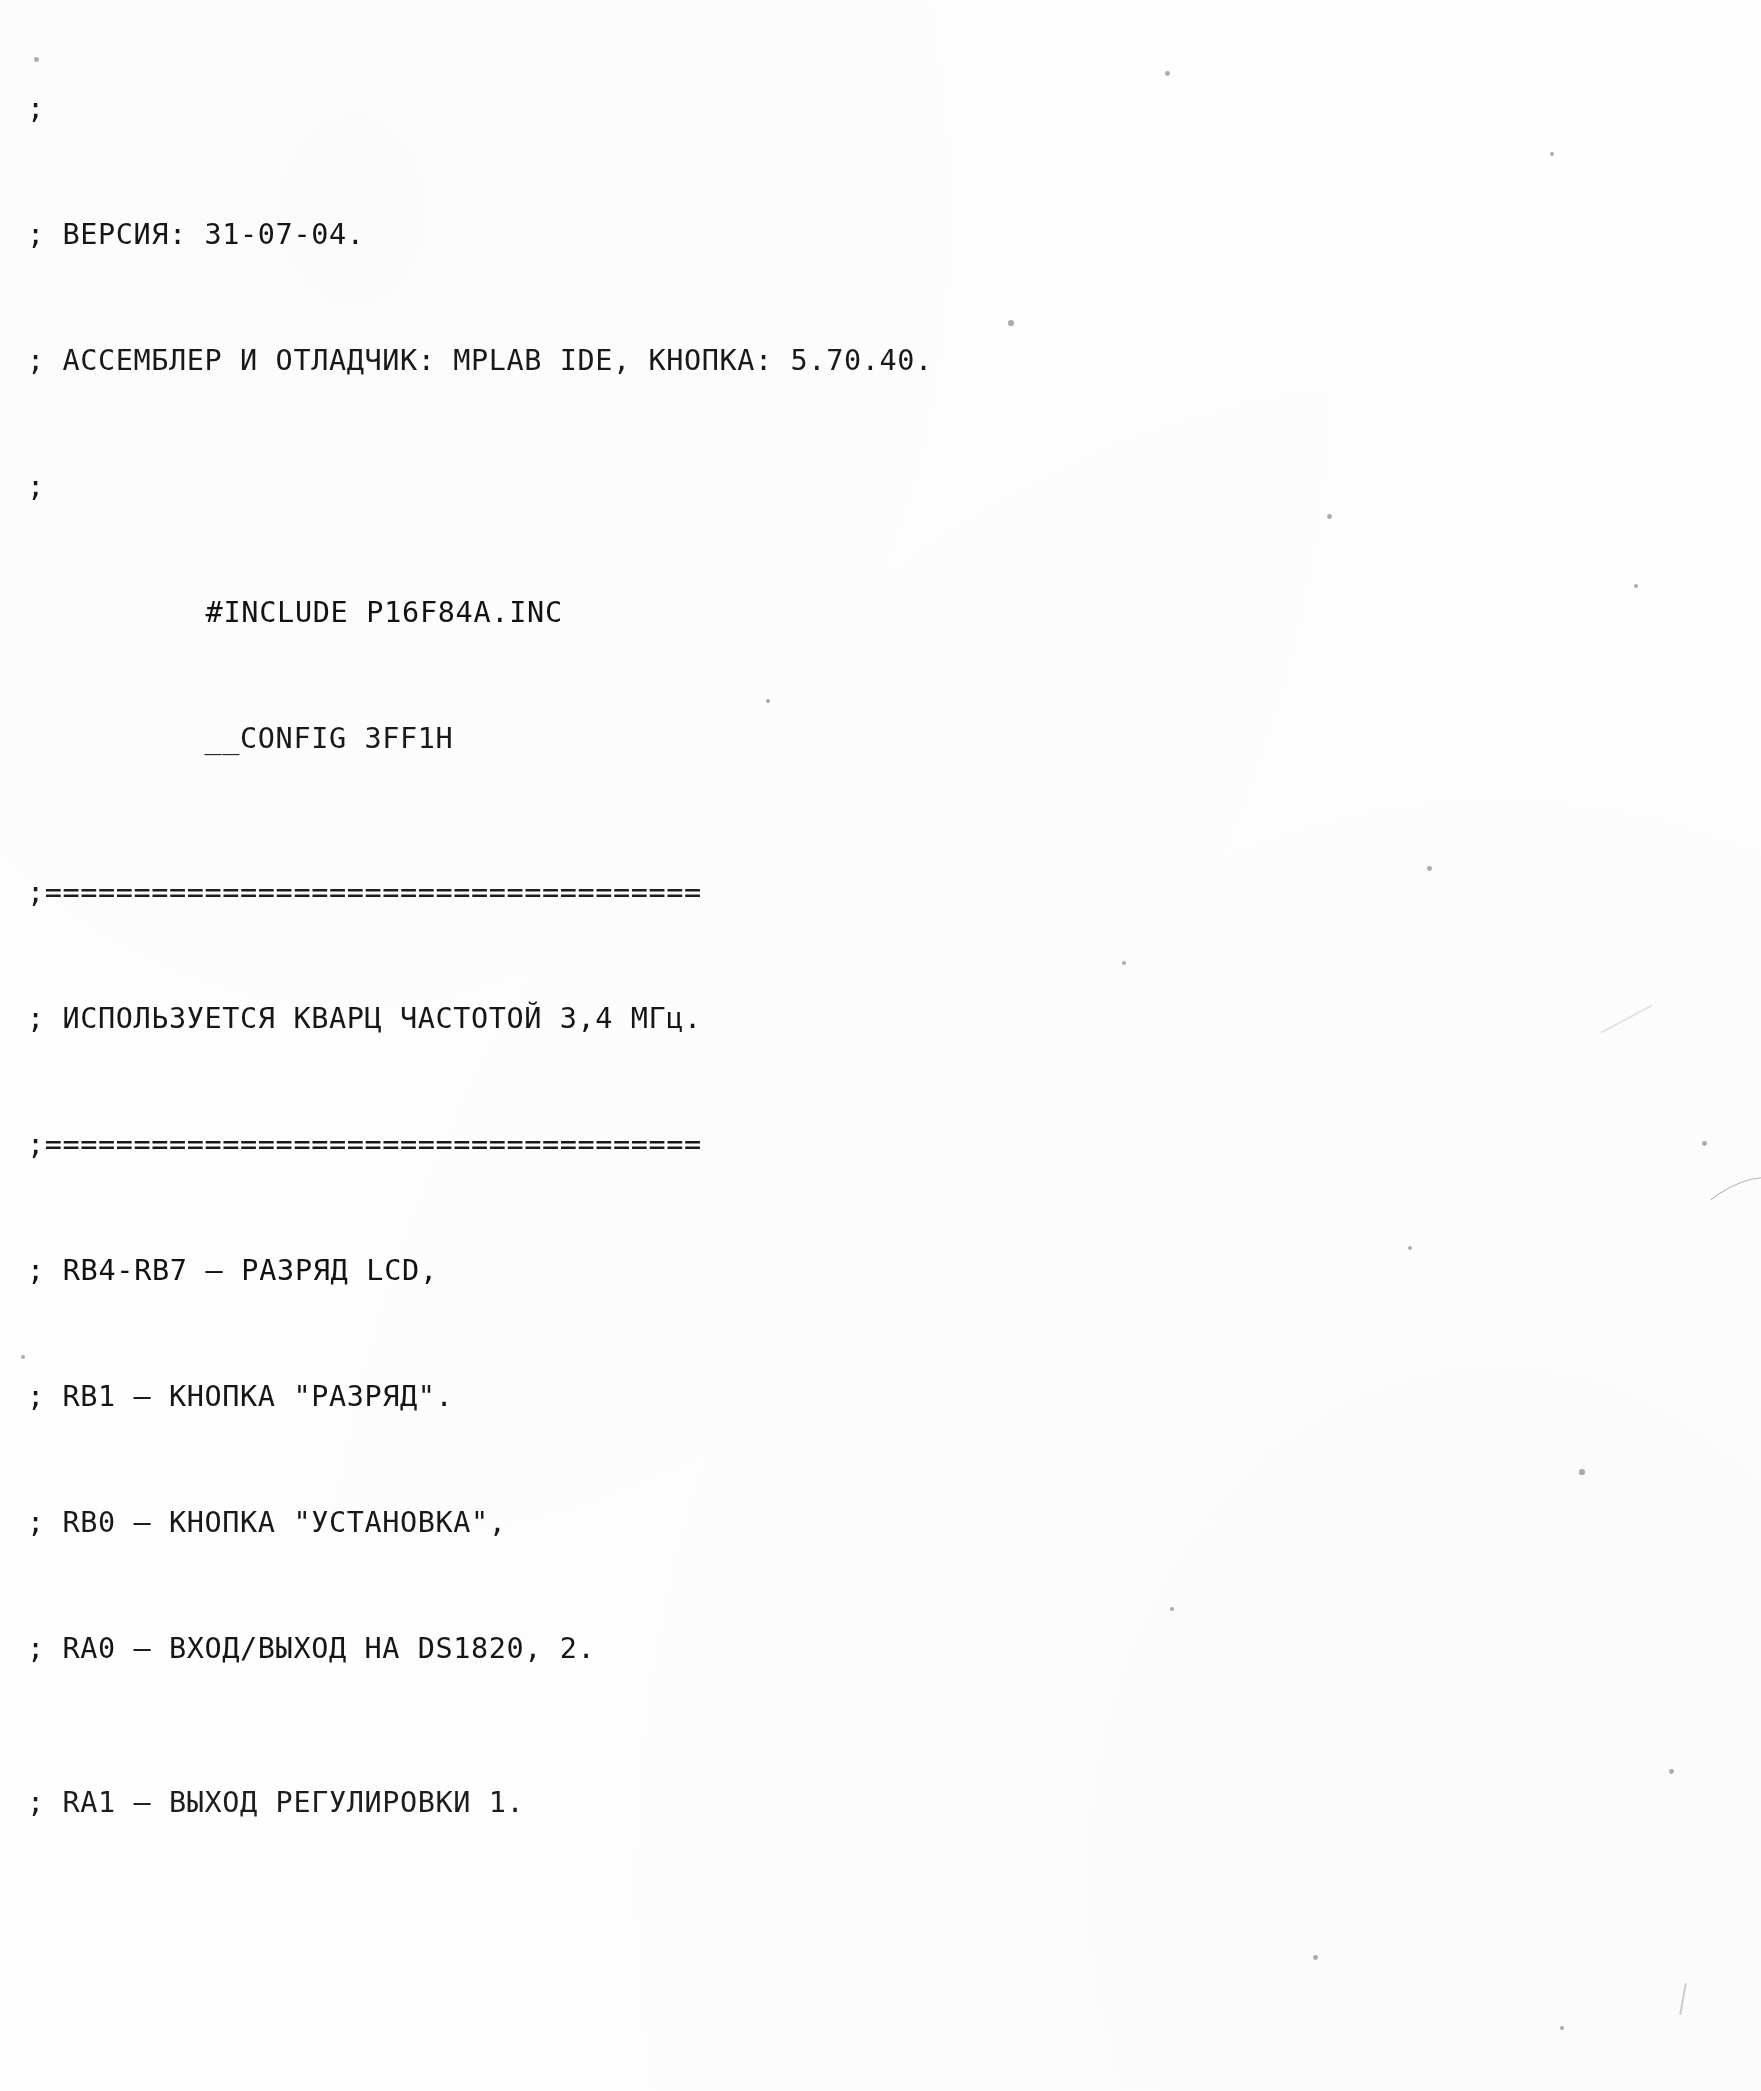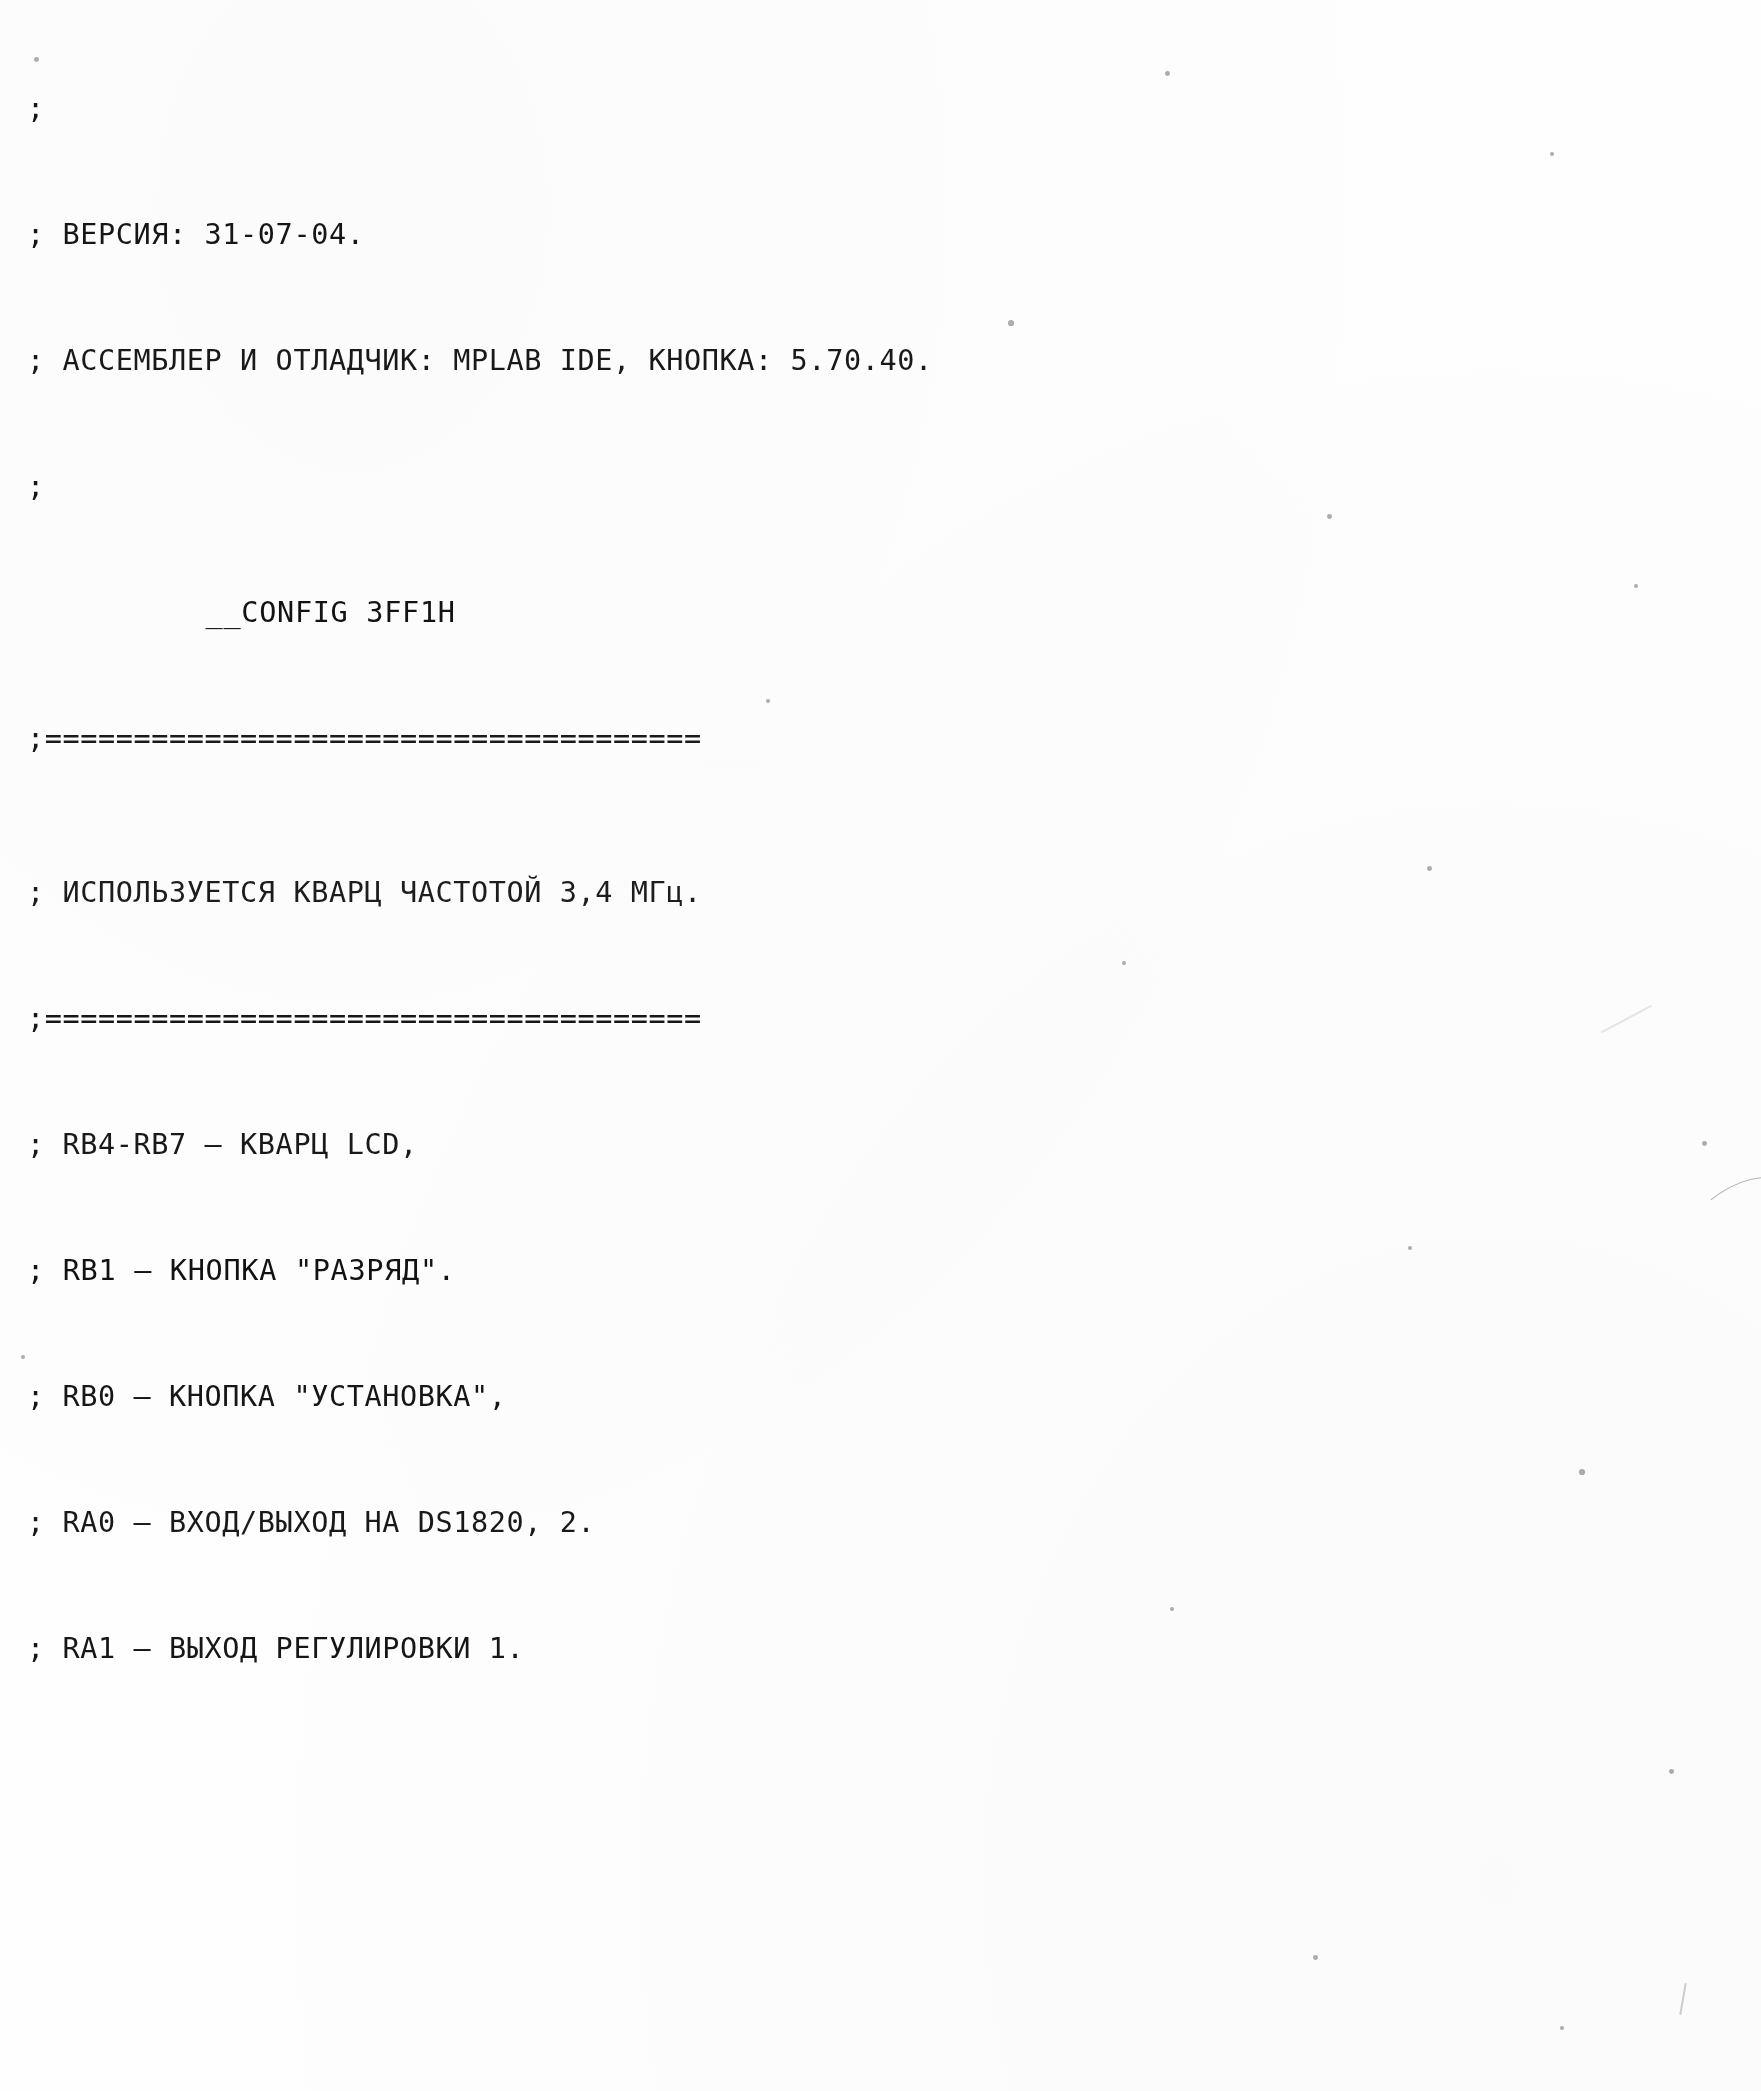--- a/index.html
+++ b/index.html
@@ -74,25 +74,26 @@
 </head>
 <body>
 
 <div id="page">
 
   <div id="listing">
     <span class="line">;</span>
     <span class="line">; ВЕРСИЯ: 31-07-04.</span>
     <span class="line">; АССЕМБЛЕР И ОТЛАДЧИК: MPLAB IDE, КНОПКА: 5.70.40.</span>
     <span class="line">;</span>
+    <span class="line">          #INCLUDE P16F84A.INC</span>
     <span class="line">          __CONFIG 3FF1H</span>
     <span class="line">;=====================================</span>
     <span class="line">; ИСПОЛЬЗУЕТСЯ КВАРЦ ЧАСТОТОЙ 3,4 МГц.</span>
     <span class="line">;=====================================</span>
-    <span class="line">; RB4-RB7 — КВАРЦ LCD,</span>
+    <span class="line">; RB4-RB7 — РАЗРЯД LCD,</span>
     <span class="line">; RB1 — КНОПКА "РАЗРЯД".</span>
     <span class="line">; RB0 — КНОПКА "УСТАНОВКА",</span>
     <span class="line">; RA0 — ВХОД/ВЫХОД НА DS1820, 2.</span>
     <span class="line">; RA1 — ВЫХОД РЕГУЛИРОВКИ 1.</span>
     
     
     
     
     
     

